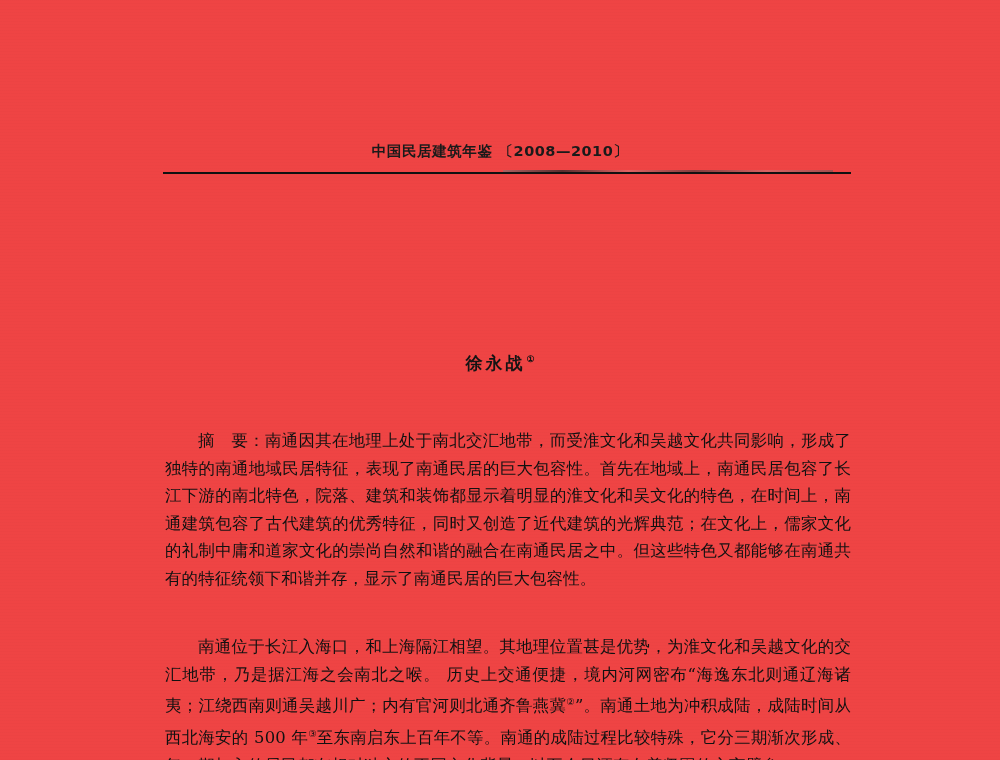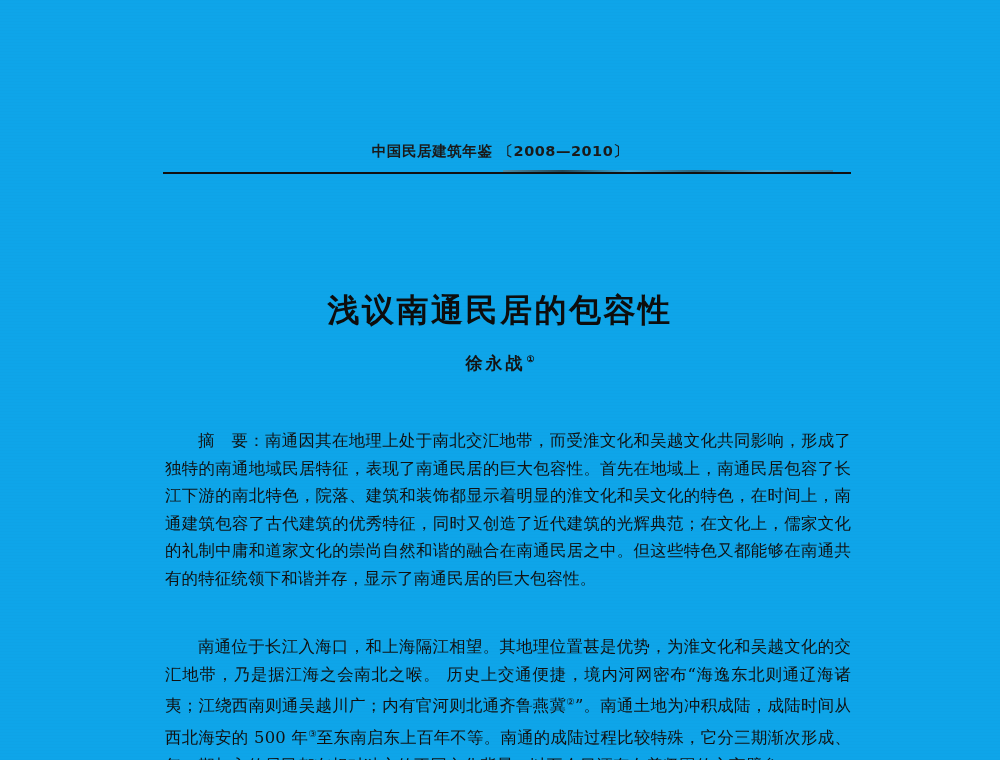--- a/index.html
+++ b/index.html
@@ -12,21 +12,21 @@
     height: 760px;
     overflow: hidden;
     font-family: "DejaVu Serif", "Liberation Serif", serif;
     color: #121212;
     position: relative;
   }
 
   .page {
     position: absolute;
     inset: 0;
-    background: #0ea5e9;
+    background: #ef4444;
   }
 
   
   .running-head {
     position: absolute;
     top: 142px;
     left: 0;
     right: 0;
     text-align: center;
     font-size: 14.5px;
@@ -159,21 +159,20 @@
 <body>
 
 <div class="page">
 
   <div class="running-head">
     <span>中国民居建筑年鉴</span><span class="rh-years">〔2008—2010〕</span>
   </div>
 
   <div class="header-rule"></div>
 
-  <h1 class="doc-title">浅议南通民居的包容性</h1>
 
   <div class="author-line">
     <span>徐永战</span><span class="sup">①</span>
   </div>
 
   <div class="col abstract">
     <p>摘　要：南通因其在地理上处于南北交汇地带，而受淮文化和吴越文化共同影响，形成了独特的南通地域民居特征，表现了南通民居的巨大包容性。首先在地域上，南通民居包容了长江下游的南北特色，院落、建筑和装饰都显示着明显的淮文化和吴文化的特色，在时间上，南通建筑包容了古代建筑的优秀特征，同时又创造了近代建筑的光辉典范；在文化上，儒家文化的礼制中庸和道家文化的崇尚自然和谐的融合在南通民居之中。但这些特色又都能够在南通共有的特征统领下和谐并存，显示了南通民居的巨大包容性。</p>
   </div>
 
   <div class="col bodytext">

